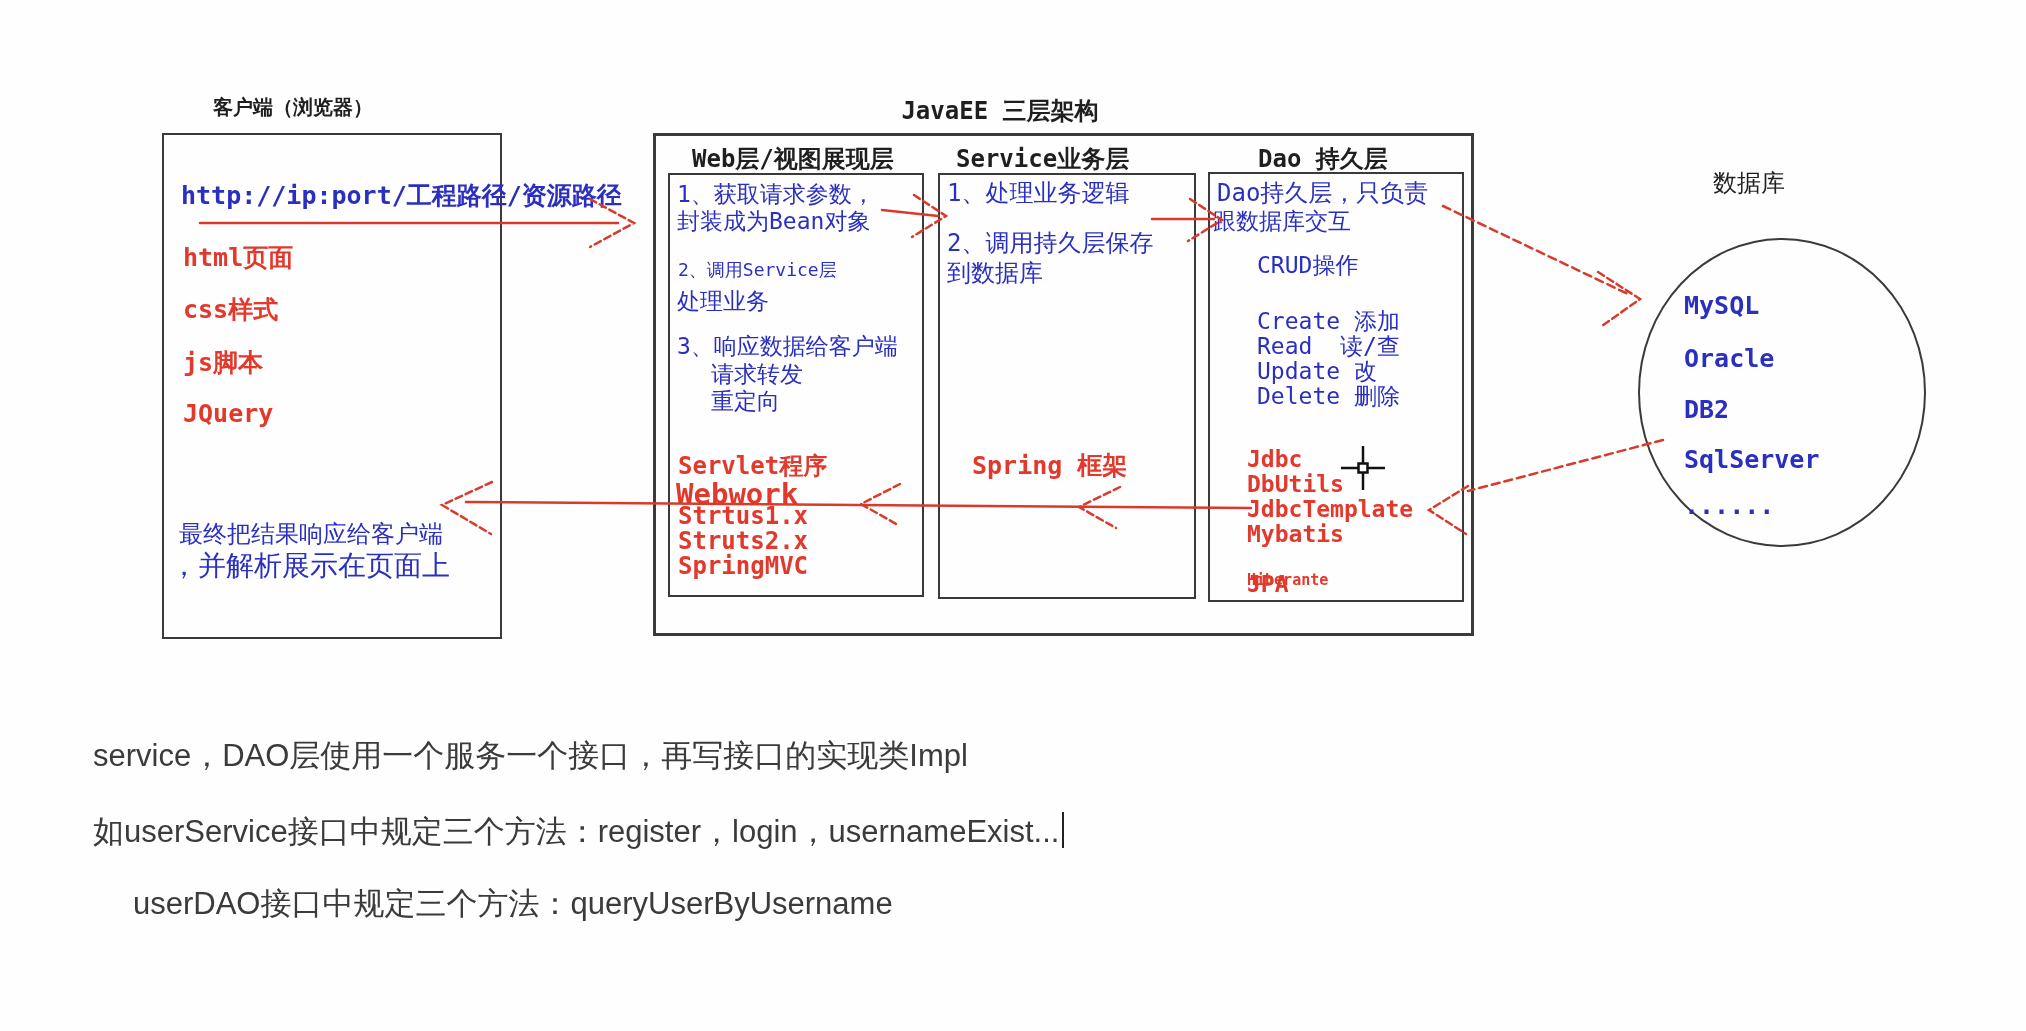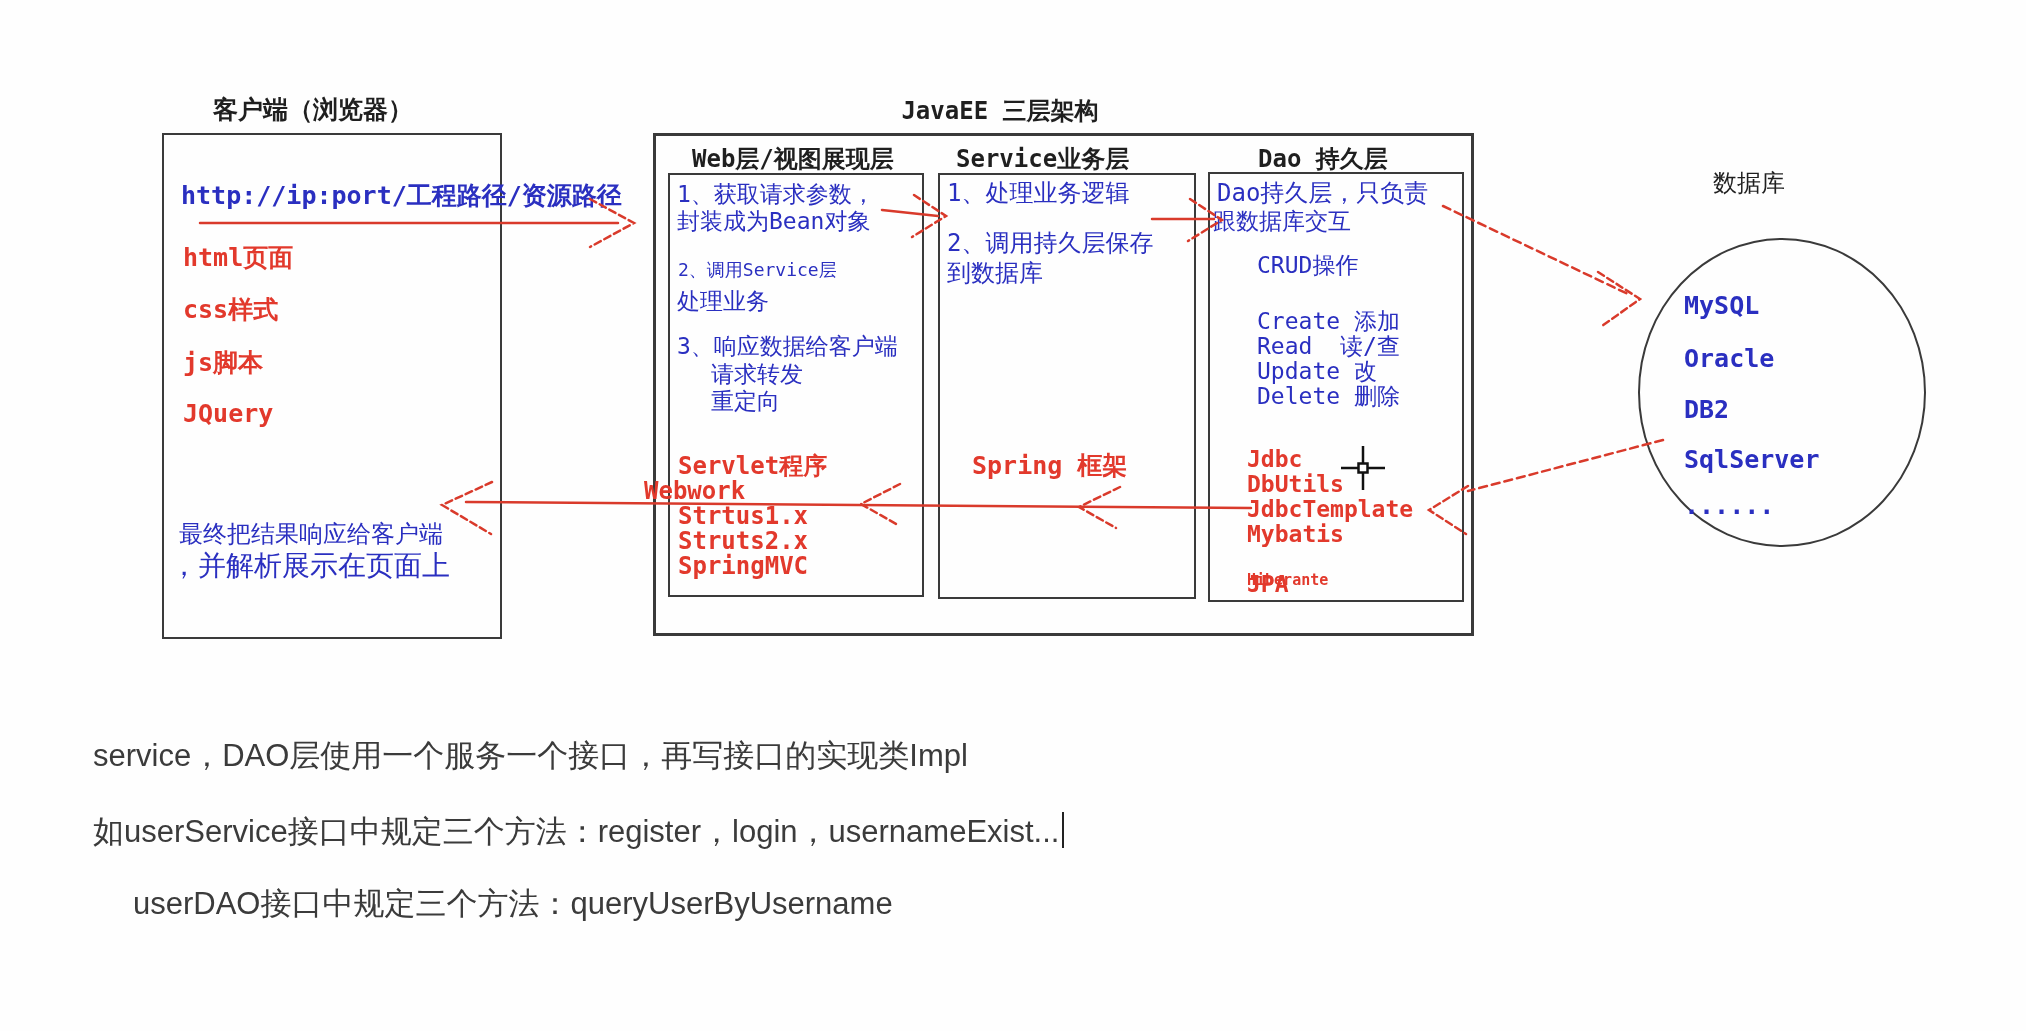--- a/index.html
+++ b/index.html
@@ -17,21 +17,21 @@
   .ellipse{position:absolute;border:2px solid #3a3a3a;border-radius:50%;}
   .notes{font-family:"Liberation Sans","DejaVu Sans",sans-serif;color:#3b3b3b;font-size:31px;}
   .caret{display:inline-block;width:2px;height:36px;background:#222;vertical-align:-6px;margin-left:3px;}
   svg.overlay{position:absolute;left:0;top:0;pointer-events:none;}
 </style>
 </head>
 <body>
 
 <div id="canvas">
 
-  <div class="t black bold" style="left:213px;top:96px;font-size:25px;">客户端（浏览器）</div>
+  <div class="t black bold" style="left:213px;top:96px;font-size:20px;">客户端（浏览器）</div>
 
   <div class="box" style="left:162px;top:133px;width:336px;height:502px;"></div>
 
   <div class="t blue bold" style="left:181px;top:182px;font-size:25px;">http://ip:port/工程路径/资源路径</div>
 
   <div class="t red bold" style="left:183px;top:244px;font-size:25px;">html页面</div>
   <div class="t red bold" style="left:183px;top:296px;font-size:25px;">css样式</div>
   <div class="t red bold" style="left:183px;top:349px;font-size:25px;">js脚本</div>
   <div class="t red bold" style="left:183px;top:400px;font-size:25px;">JQuery</div>
 
@@ -47,21 +47,21 @@
 
   <div class="t blue" style="left:677px;top:181px;font-size:23px;">1、获取请求参数，</div>
   <div class="t blue" style="left:677px;top:208px;font-size:23px;">封装成为Bean对象</div>
   <div class="t blue" style="left:678px;top:260px;font-size:18px;">2、调用Service层</div>
   <div class="t blue" style="left:677px;top:288px;font-size:23px;">处理业务</div>
   <div class="t blue" style="left:677px;top:333px;font-size:23px;">3、响应数据给客户端</div>
   <div class="t blue" style="left:711px;top:361px;font-size:23px;">请求转发</div>
   <div class="t blue" style="left:711px;top:388px;font-size:23px;">重定向</div>
 
   <div class="t red bold" style="left:678px;top:453px;font-size:24px;">Servlet程序</div>
-  <div class="t red bold" style="left:644px;top:478px;font-size:24px;">Webwork</div>
+  <div class="t red bold" style="left:676px;top:478px;font-size:29px;">Webwork</div>
   <div class="t red bold" style="left:678px;top:503px;font-size:24px;">Strtus1.x</div>
   <div class="t red bold" style="left:678px;top:528px;font-size:24px;">Struts2.x</div>
   <div class="t red bold" style="left:678px;top:553px;font-size:24px;">SpringMVC</div>
 
   <div class="t black bold" style="left:956px;top:146px;font-size:24px;">Service业务层</div>
   <div class="box" style="left:938px;top:173px;width:254px;height:422px;"></div>
 
   <div class="t blue" style="left:947px;top:180px;font-size:24px;">1、处理业务逻辑</div>
   <div class="t blue" style="left:947px;top:230px;font-size:24px;">2、调用持久层保存</div>
   <div class="t blue" style="left:947px;top:260px;font-size:24px;">到数据库</div>

